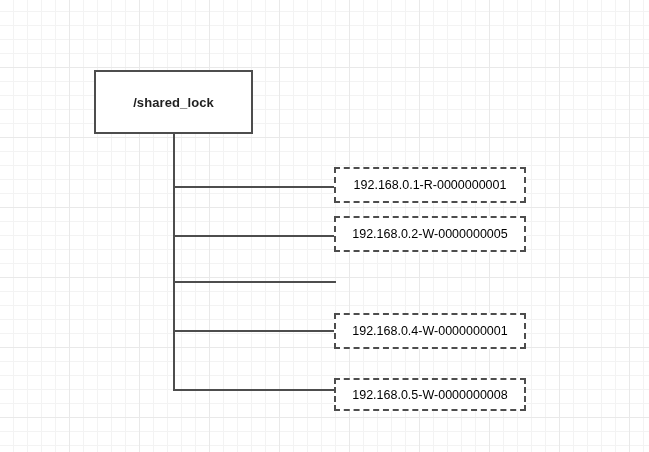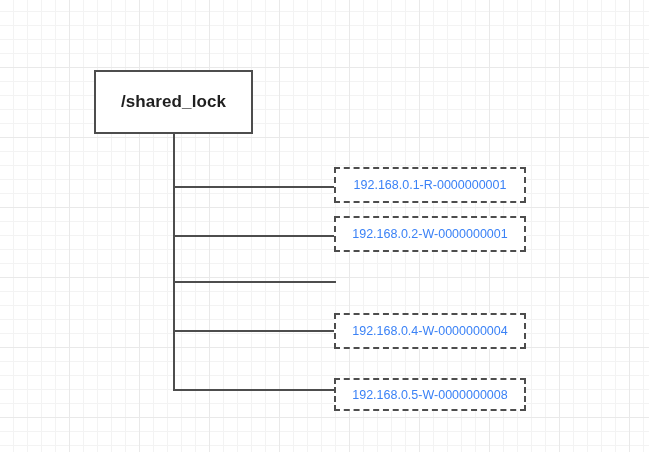--- a/index.html
+++ b/index.html
@@ -37,21 +37,21 @@
     width: 159px;
     height: 64px;
     box-sizing: border-box;
     border: 2px solid #4d4d4d;
     background: #ffffff;
     display: flex;
     align-items: center;
     justify-content: center;
   }
   .root-label {
-    font-size: 17px;
+    font-size: 13px;
     font-weight: bold;
     color: #1f1f1f;
     letter-spacing: 0.1px;
     white-space: nowrap;
   }
   .trunk {
     position: absolute;
     left: 173px;
     top: 134px;
     width: 2px;
@@ -70,21 +70,21 @@
     box-sizing: border-box;
     border: 2px dashed #4d4d4d;
     background: #ffffff;
     display: flex;
     align-items: center;
     justify-content: center;
     width: 192px;
   }
   .child-label {
     font-size: 12.5px;
-    color: #3b82f6;
+    color: #000000;
     white-space: nowrap;
   }
 </style>
 </head>
 <body>
 
 <div id="canvas">
 
   <div class="root-node">
     <span class="root-label">/shared_lock</span>
@@ -95,22 +95,22 @@
   <div class="branch" style="top:186px;width:168px;"></div>
   <div class="branch" style="top:235px;width:166px;"></div>
   <div class="branch" style="top:281px;width:163px;"></div>
   <div class="branch" style="top:330px;width:165px;"></div>
   <div class="branch" style="top:389px;width:163px;"></div>
 
   <div class="child-node" style="top:167px;height:36px;">
     <span class="child-label">192.168.0.1-R-0000000001</span>
   </div>
   <div class="child-node" style="top:216px;height:36px;">
-    <span class="child-label">192.168.0.2-W-0000000001</span>
+    <span class="child-label">192.168.0.2-W-0000000005</span>
   </div>
   <div class="child-node" style="top:313px;height:36px;">
-    <span class="child-label">192.168.0.4-W-0000000004</span>
+    <span class="child-label">192.168.0.4-W-0000000001</span>
   </div>
   <div class="child-node" style="top:378px;height:33px;">
     <span class="child-label">192.168.0.5-W-0000000008</span>
   </div>
 
 </div>
 
 </body></html>

